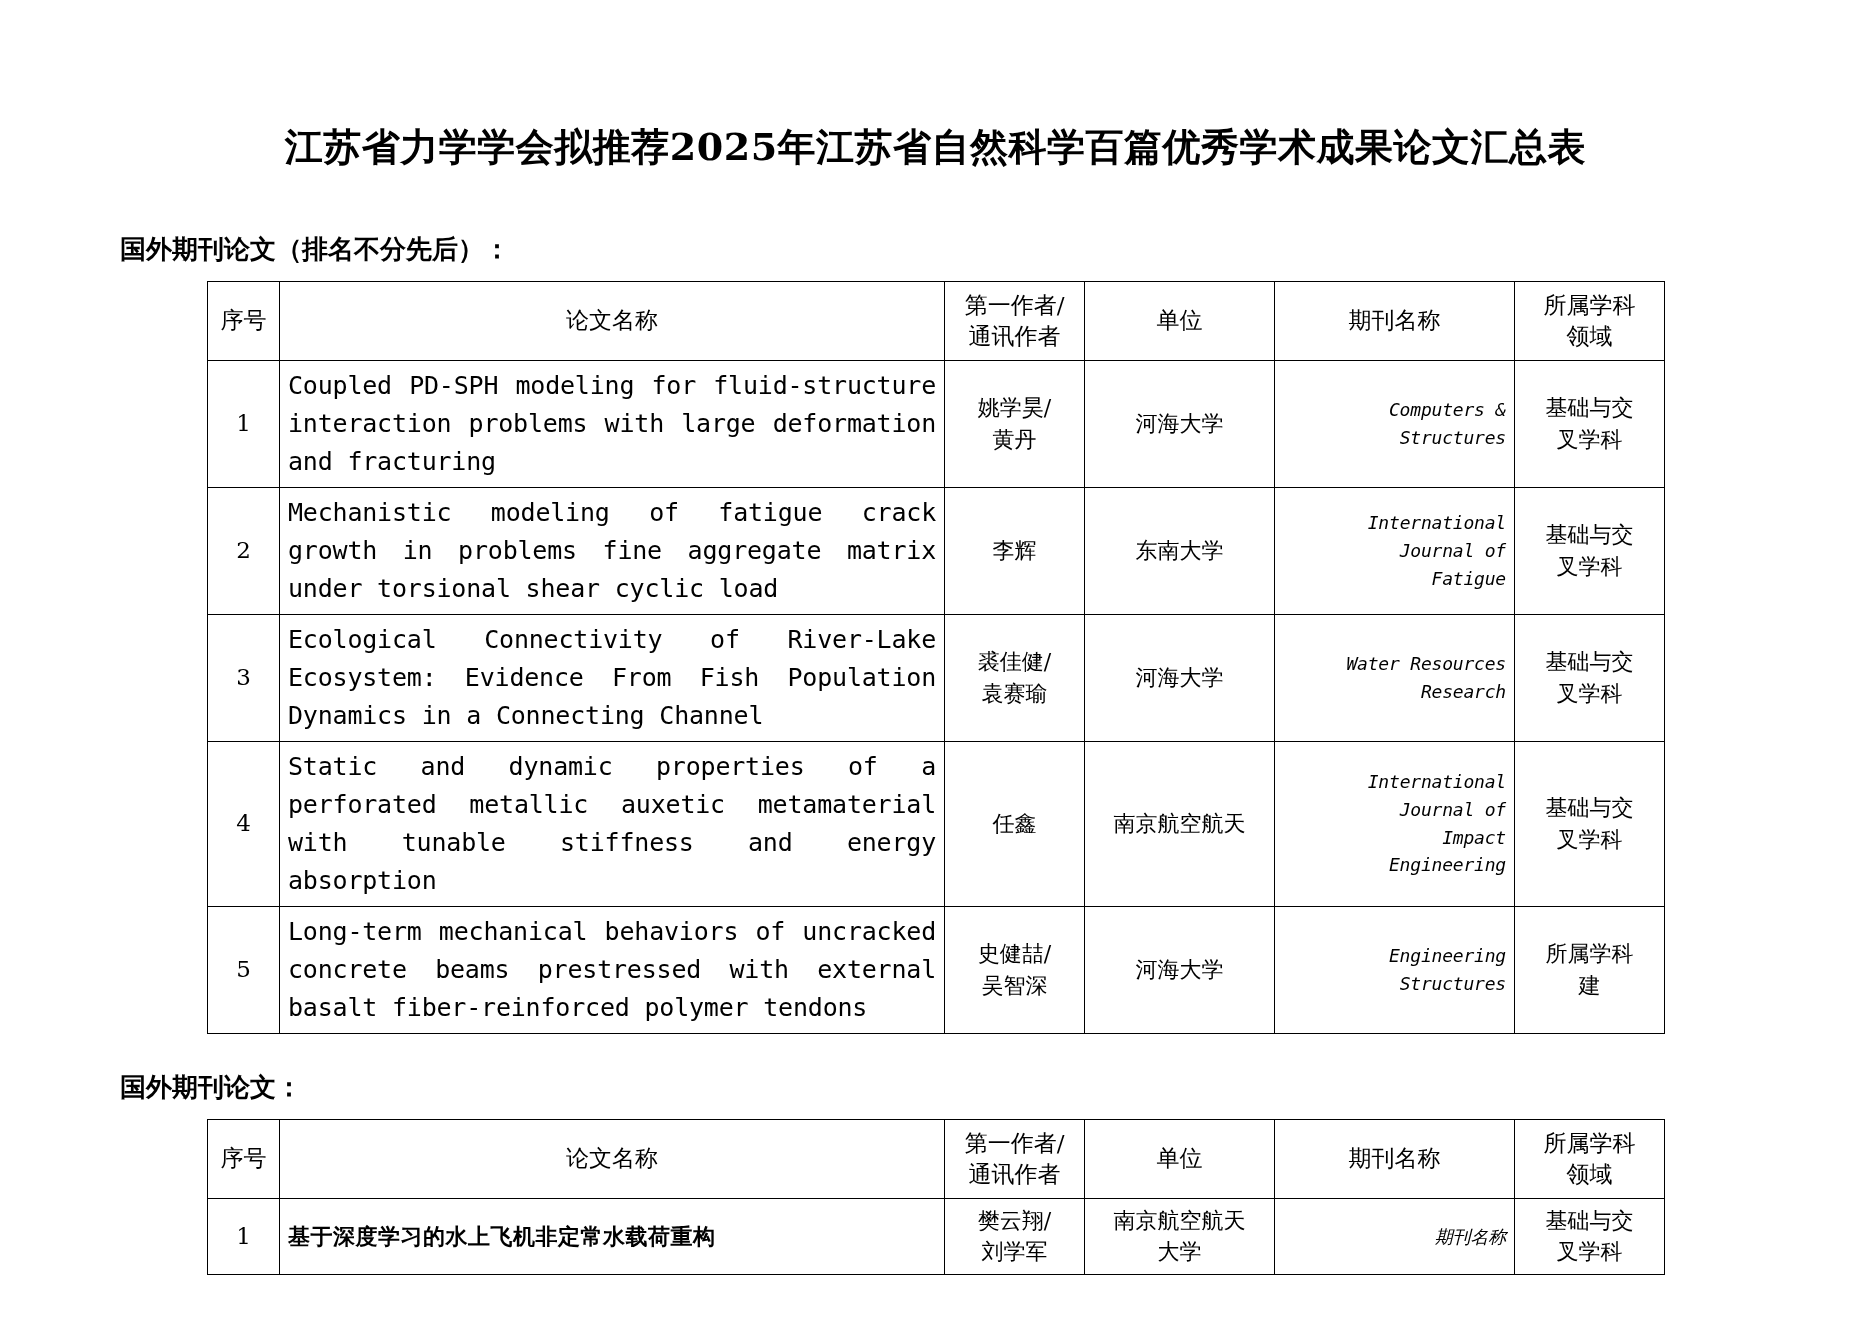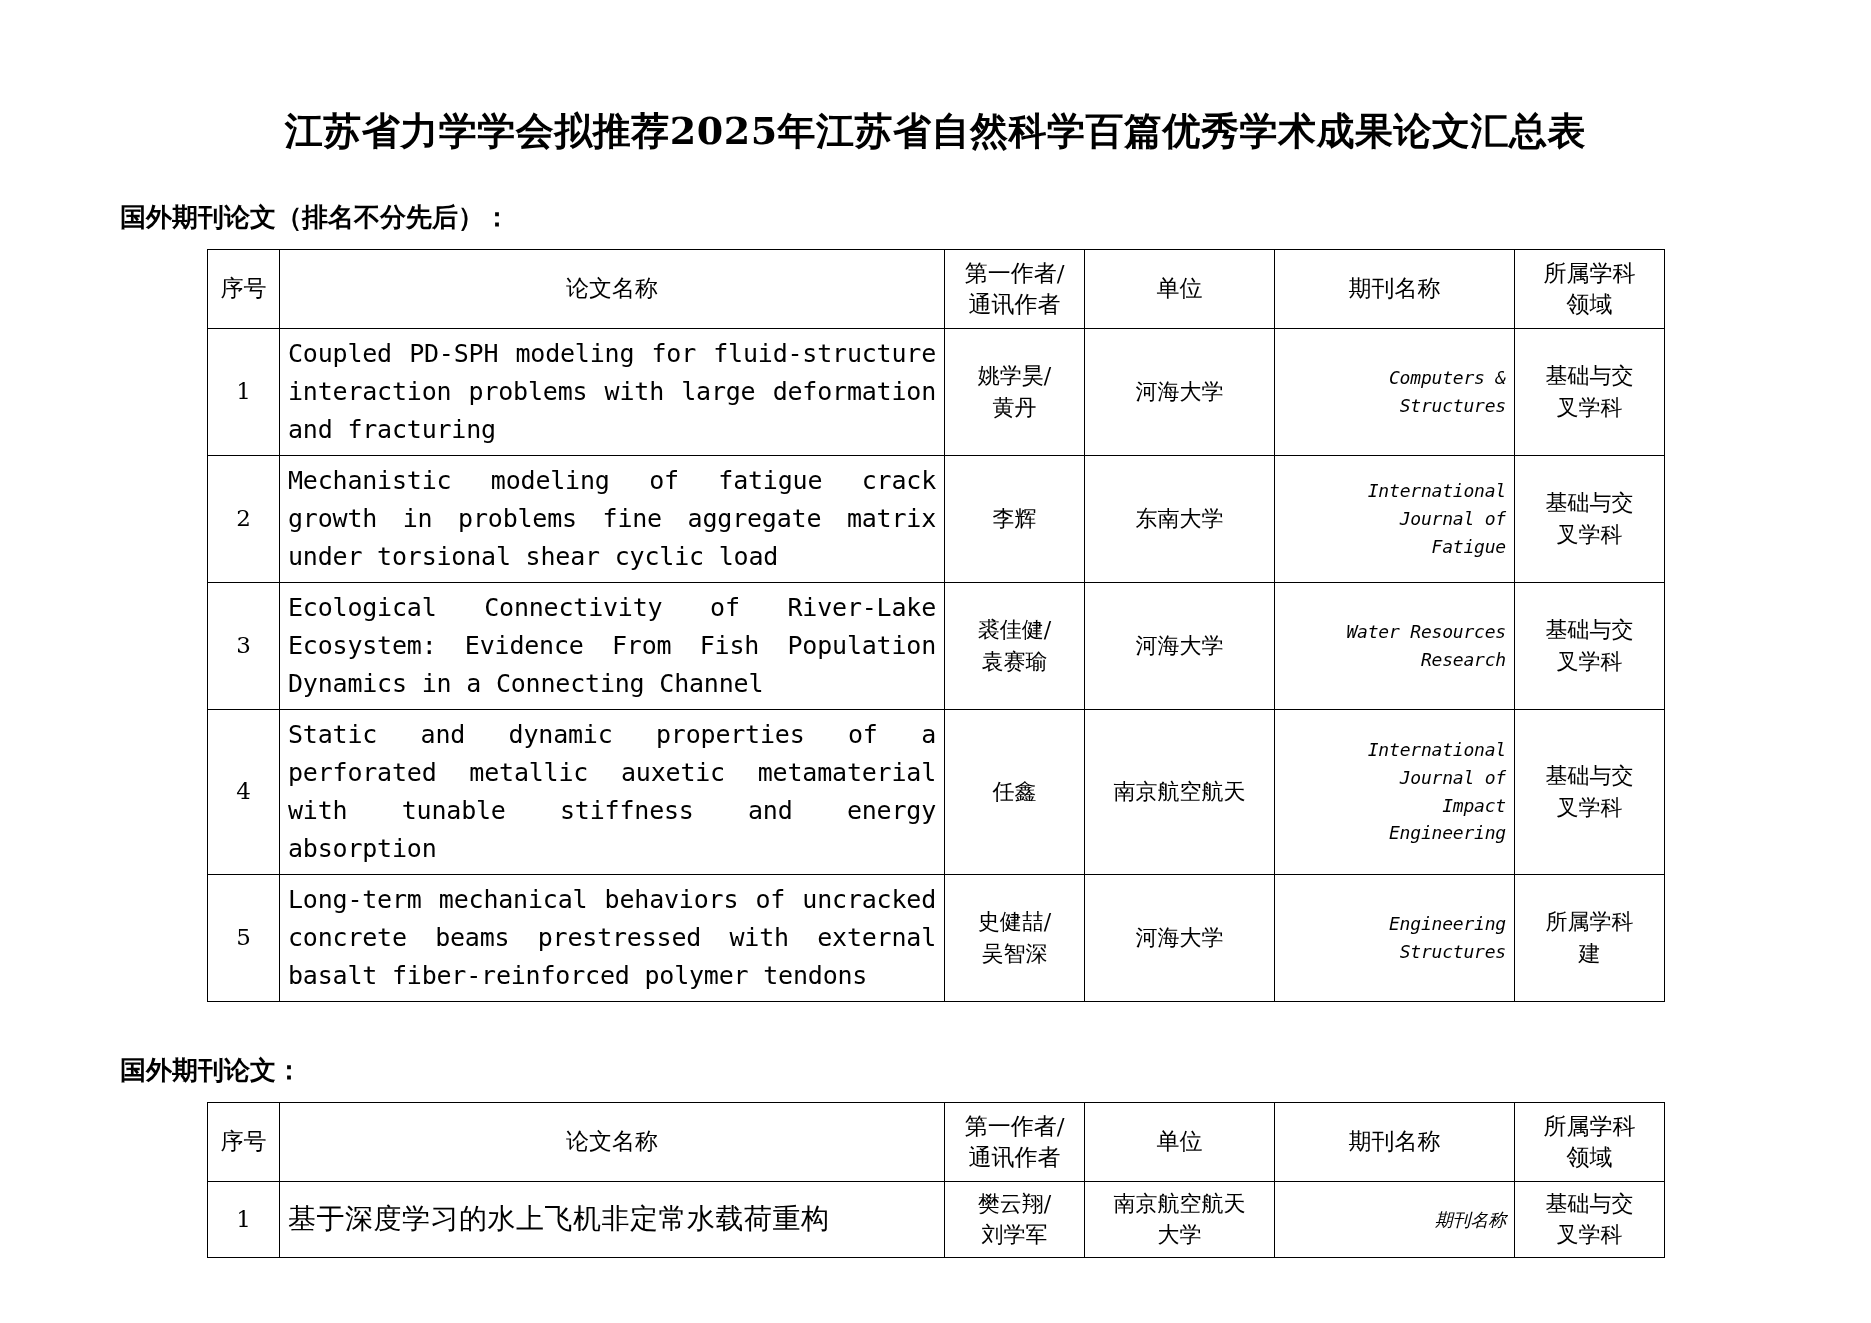--- a/index.html
+++ b/index.html
@@ -20,39 +20,39 @@
     height: 1323px;
     padding: 0;
     box-sizing: border-box;
   }
   .doc-title {
     text-align: center;
     font-family: "DejaVu Serif", "Liberation Serif", serif;
     font-weight: bold;
     font-size: 38px;
     letter-spacing: 0.5px;
-    margin: 0;
+    margin: 16px;
     padding-top: 108px;
     line-height: 1.2;
     color: #000;
   }
   .section-label {
     font-family: "DejaVu Sans", "Liberation Sans", sans-serif;
     font-weight: bold;
     font-size: 26px;
     margin: 0;
     padding-left: 120px;
     color: #000;
   }
   .section-label.first { padding-top: 46px; padding-bottom: 14px; }
   .section-label.second { padding-top: 36px; padding-bottom: 14px; }
 
   table.paper-table {
     border-collapse: collapse;
-    margin: 0 0 15px 207px;
+    margin: 0 0 0 207px;
     width: 1457px;
     table-layout: fixed;
     background: #fff;
   }
   table.paper-table th,
   table.paper-table td {
     border: 1.6px solid #000000;
     padding: 6px 8px;
     vertical-align: middle;
     color: #000;
@@ -86,23 +86,24 @@
     font-family: "DejaVu Sans Mono", "Liberation Mono", monospace;
     font-size: 25px;
     text-align: justify;
     text-align-last: left;
     line-height: 1.52;
     letter-spacing: -0.2px;
     padding: 9px 12px 9px 11px;
   }
   td.title.cjk {
     font-family: "DejaVu Serif", "Liberation Serif", serif;
-    font-size: 28px;
+    font-size: 22px;
     text-align: left;
     letter-spacing: 0.5px;
+    font-weight: bold;
   }
   td.author, td.unit, td.field {
     text-align: center;
     font-family: "DejaVu Serif", "Liberation Serif", serif;
     font-size: 22px;
     line-height: 1.45;
   }
   td.journal {
     text-align: right;
     font-family: "DejaVu Sans Mono", "Liberation Mono", monospace;

